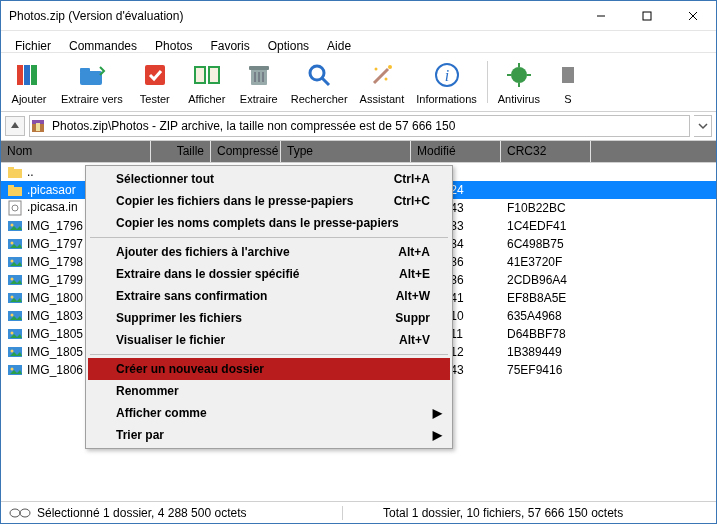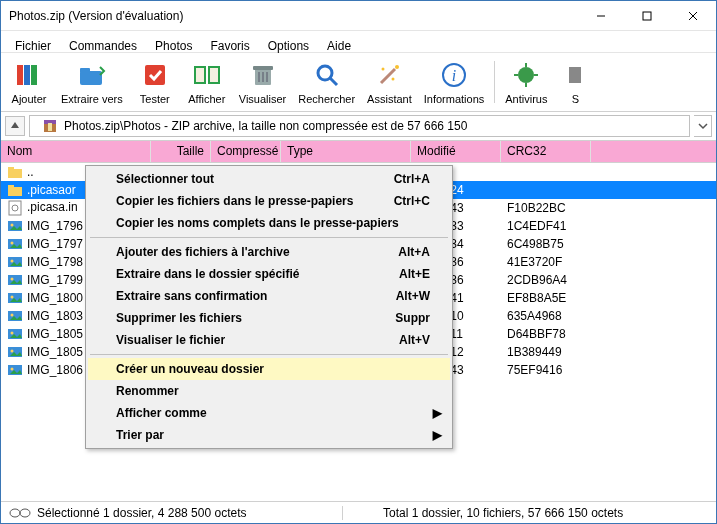--- a/index.html
+++ b/index.html
@@ -32,46 +32,46 @@
   .menubar span { padding:2px 8px;margin-top:9px; }
   
   .toolbar { display:flex; align-items:flex-end; padding:4px 2px; border-bottom:1px solid #d0d0d0; overflow:hidden;}
   .toolbtn { display:flex; flex-direction:column; align-items:center; padding:2px 6px; min-width:52px;}
   .toolbtn .ico { width:32px;height:32px; display:flex;align-items:center;justify-content:center;}
   .toolbtn .lbl { font-size:11px; margin-top:2px; white-space:nowrap;}
   .toolsep { width:1px; background:#d0d0d0; align-self:stretch; margin:4px 4px;}
   
   .addrrow { display:flex; align-items:center; border-bottom:1px solid #d0d0d0; padding:3px 4px; gap:4px;}
   .addrrow .arrow { width:20px;height:20px;display:flex;align-items:center;justify-content:center;border:1px solid #c0c0c0;background:#f5f5f5;}
-  .addrrow .addr { flex:1; display:flex;align-items:center; border:1px solid #c0c0c0; height:22px; padding:0 12px; gap:6px;}
+  .addrrow .addr { flex:1; display:flex;align-items:center; border:1px solid #c0c0c0; height:22px; padding:0 0; gap:6px;}
   .addrrow .drop { width:18px;height:22px;display:flex;align-items:center;justify-content:center;border:1px solid #c0c0c0;border-left:none;}
   
   .filearea { flex:1; display:flex; flex-direction:column; overflow:hidden; position:relative;}
-  .cols { display:flex; border-bottom:1px solid #d0d0d0; background:#f9a8d4; height:22px;}
+  .cols { display:flex; border-bottom:1px solid #d0d0d0; background:#737373; height:22px;}
   .col { padding:3px 6px; border-right:1px solid #e0e0e0; font-size:12px; white-space:nowrap; overflow:hidden;}
   .rows { flex:1; overflow:hidden;}
   .row { display:flex; height:18px; align-items:center;}
   .row .cell { padding:0 6px; white-space:nowrap; overflow:hidden; font-size:12px;}
   .row.selected { background:#0a84ff; color:#fff;}
   .row.selected .cell{color:#fff;}
   .ficon{width:16px;height:16px;margin-right:4px;flex:none;}
   
   .ctx {
     position:absolute;
     background:#f0f0f0;
     border:1px solid #a0a0a0;
     box-shadow:2px 2px 4px rgba(0,0,0,0.25);
     padding:2px;
     z-index:10;
     font-size:12px;
   }
   .ctx .item{ display:flex; align-items:center; height:22px; padding:0 28px 0 28px; position:relative;font-weight:bold;}
   .ctx .item .sc{ position:absolute; right:20px;}
   .ctx .item .sub{ position:absolute; right:8px;}
-  .ctx .item.hl{ background:#fef9c3;}
+  .ctx .item.hl{ background:#b91c1c;}
   .ctx .sep{ height:1px; background:#c0c0c0; margin:3px 2px;}
   
   .status { height:22px; border-top:1px solid #d0d0d0; display:flex; align-items:center; font-size:12px;}
   .status .seg{ padding:0 8px;margin-left:32px; }
   .status .segl{ flex:1; border-right:1px solid #d0d0d0; display:flex;align-items:center;gap:6px;padding:0 8px;}
   
   svg{display:block;}
 </style>
 </head>
 <body>
@@ -146,21 +146,21 @@
   <div class="toolbtn">
     <span class="ico">
         <svg width="32" height="32">
           <rect x="8" y="10" width="16" height="16" rx="1" fill="#9aa"></rect>
           <rect x="6" y="7" width="20" height="4" rx="1" fill="#788"></rect>
           <line x1="12" y1="13" x2="12" y2="23" stroke="#556"></line>
           <line x1="16" y1="13" x2="16" y2="23" stroke="#556"></line>
           <line x1="20" y1="13" x2="20" y2="23" stroke="#556"></line>
         </svg>
       </span>
-    <span class="lbl">Visualiser</span>
+    <span class="lbl">Extraire</span>
   </div>
   <div class="toolbtn">
     <span class="ico">
         <svg width="32" height="32">
           <circle cx="14" cy="14" r="7" fill="none" stroke="#2a70c8" stroke-width="3"></circle>
           <line x1="19" y1="19" x2="26" y2="26" stroke="#2a70c8" stroke-width="3"></line>
         </svg>
       </span>
     <span class="lbl">Rechercher</span>
   </div>

